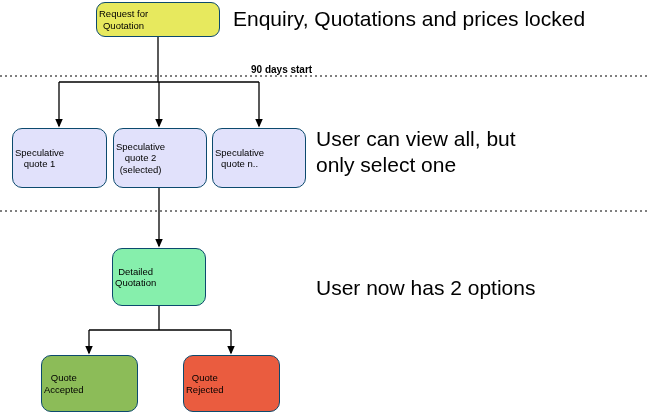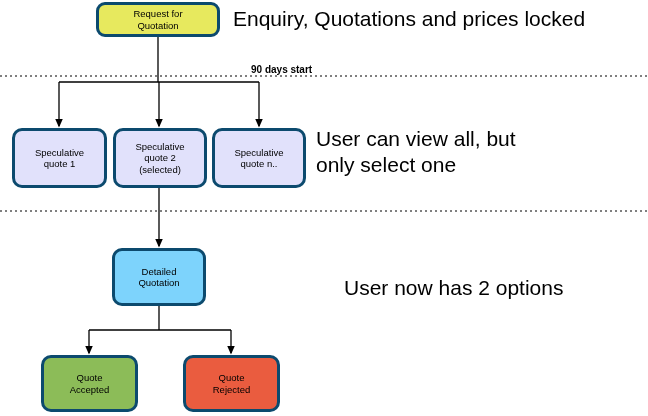--- a/index.html
+++ b/index.html
@@ -25,25 +25,24 @@
   svg.wires {
     position: absolute;
     left: 0; top: 0;
     width: 648px;
     height: 416px;
     pointer-events: none;
   }
   .node {
     position: absolute;
     box-sizing: border-box;
-    border: 3px solid #0c4a6e;
+    border: 1px solid #0c4a6e;
     border-radius: 10px;
     display: flex;
     align-items: center;
-    justify-content: center;
     text-align: center;
     line-height: 1.18;
     z-index: 3;
   }
   .node .node-label {
     display: block;
     white-space: pre-line;
     padding: 0 2px;
   }
   .node-rfq {
@@ -78,21 +77,21 @@
   .annotation {
     position: absolute;
     font-size: 21px;
     line-height: 1.22;
     color: #000000;
     white-space: pre-line;
     z-index: 3;
   }
   .ann-1 { left: 233px; top: 6px; }
   .ann-2 { left: 316px; top: 126px; }
-  .ann-3 { left: 316px; top: 275px; margin-left: 28px; }
+  .ann-3 { left: 316px; top: 275px; }
   .divider-label {
     position: absolute;
     font-size: 10px;
     font-weight: bold;
     background: #ffffff;
     padding: 0 3px;
     z-index: 4;
     white-space: nowrap;
   }
   .dl-1 { left: 248px; top: 64px; }
@@ -141,21 +140,21 @@
     <span class="node-label">Speculative
 quote 2
 (selected)</span>
   </div>
 
   <div class="node node-spec node-spec3" style="background: rgb(225, 225, 251);">
     <span class="node-label">Speculative
 quote n..</span>
   </div>
 
-  <div class="node node-detailed" style="background: #7dd3fc;">
+  <div class="node node-detailed" style="background: #86efac;">
     <span class="node-label">Detailed
 Quotation</span>
   </div>
 
   <div class="node node-accepted" style="background: rgb(140, 188, 88);">
     <span class="node-label">Quote
 Accepted</span>
   </div>
 
   <div class="node node-rejected" style="background: rgb(234, 92, 63);">

